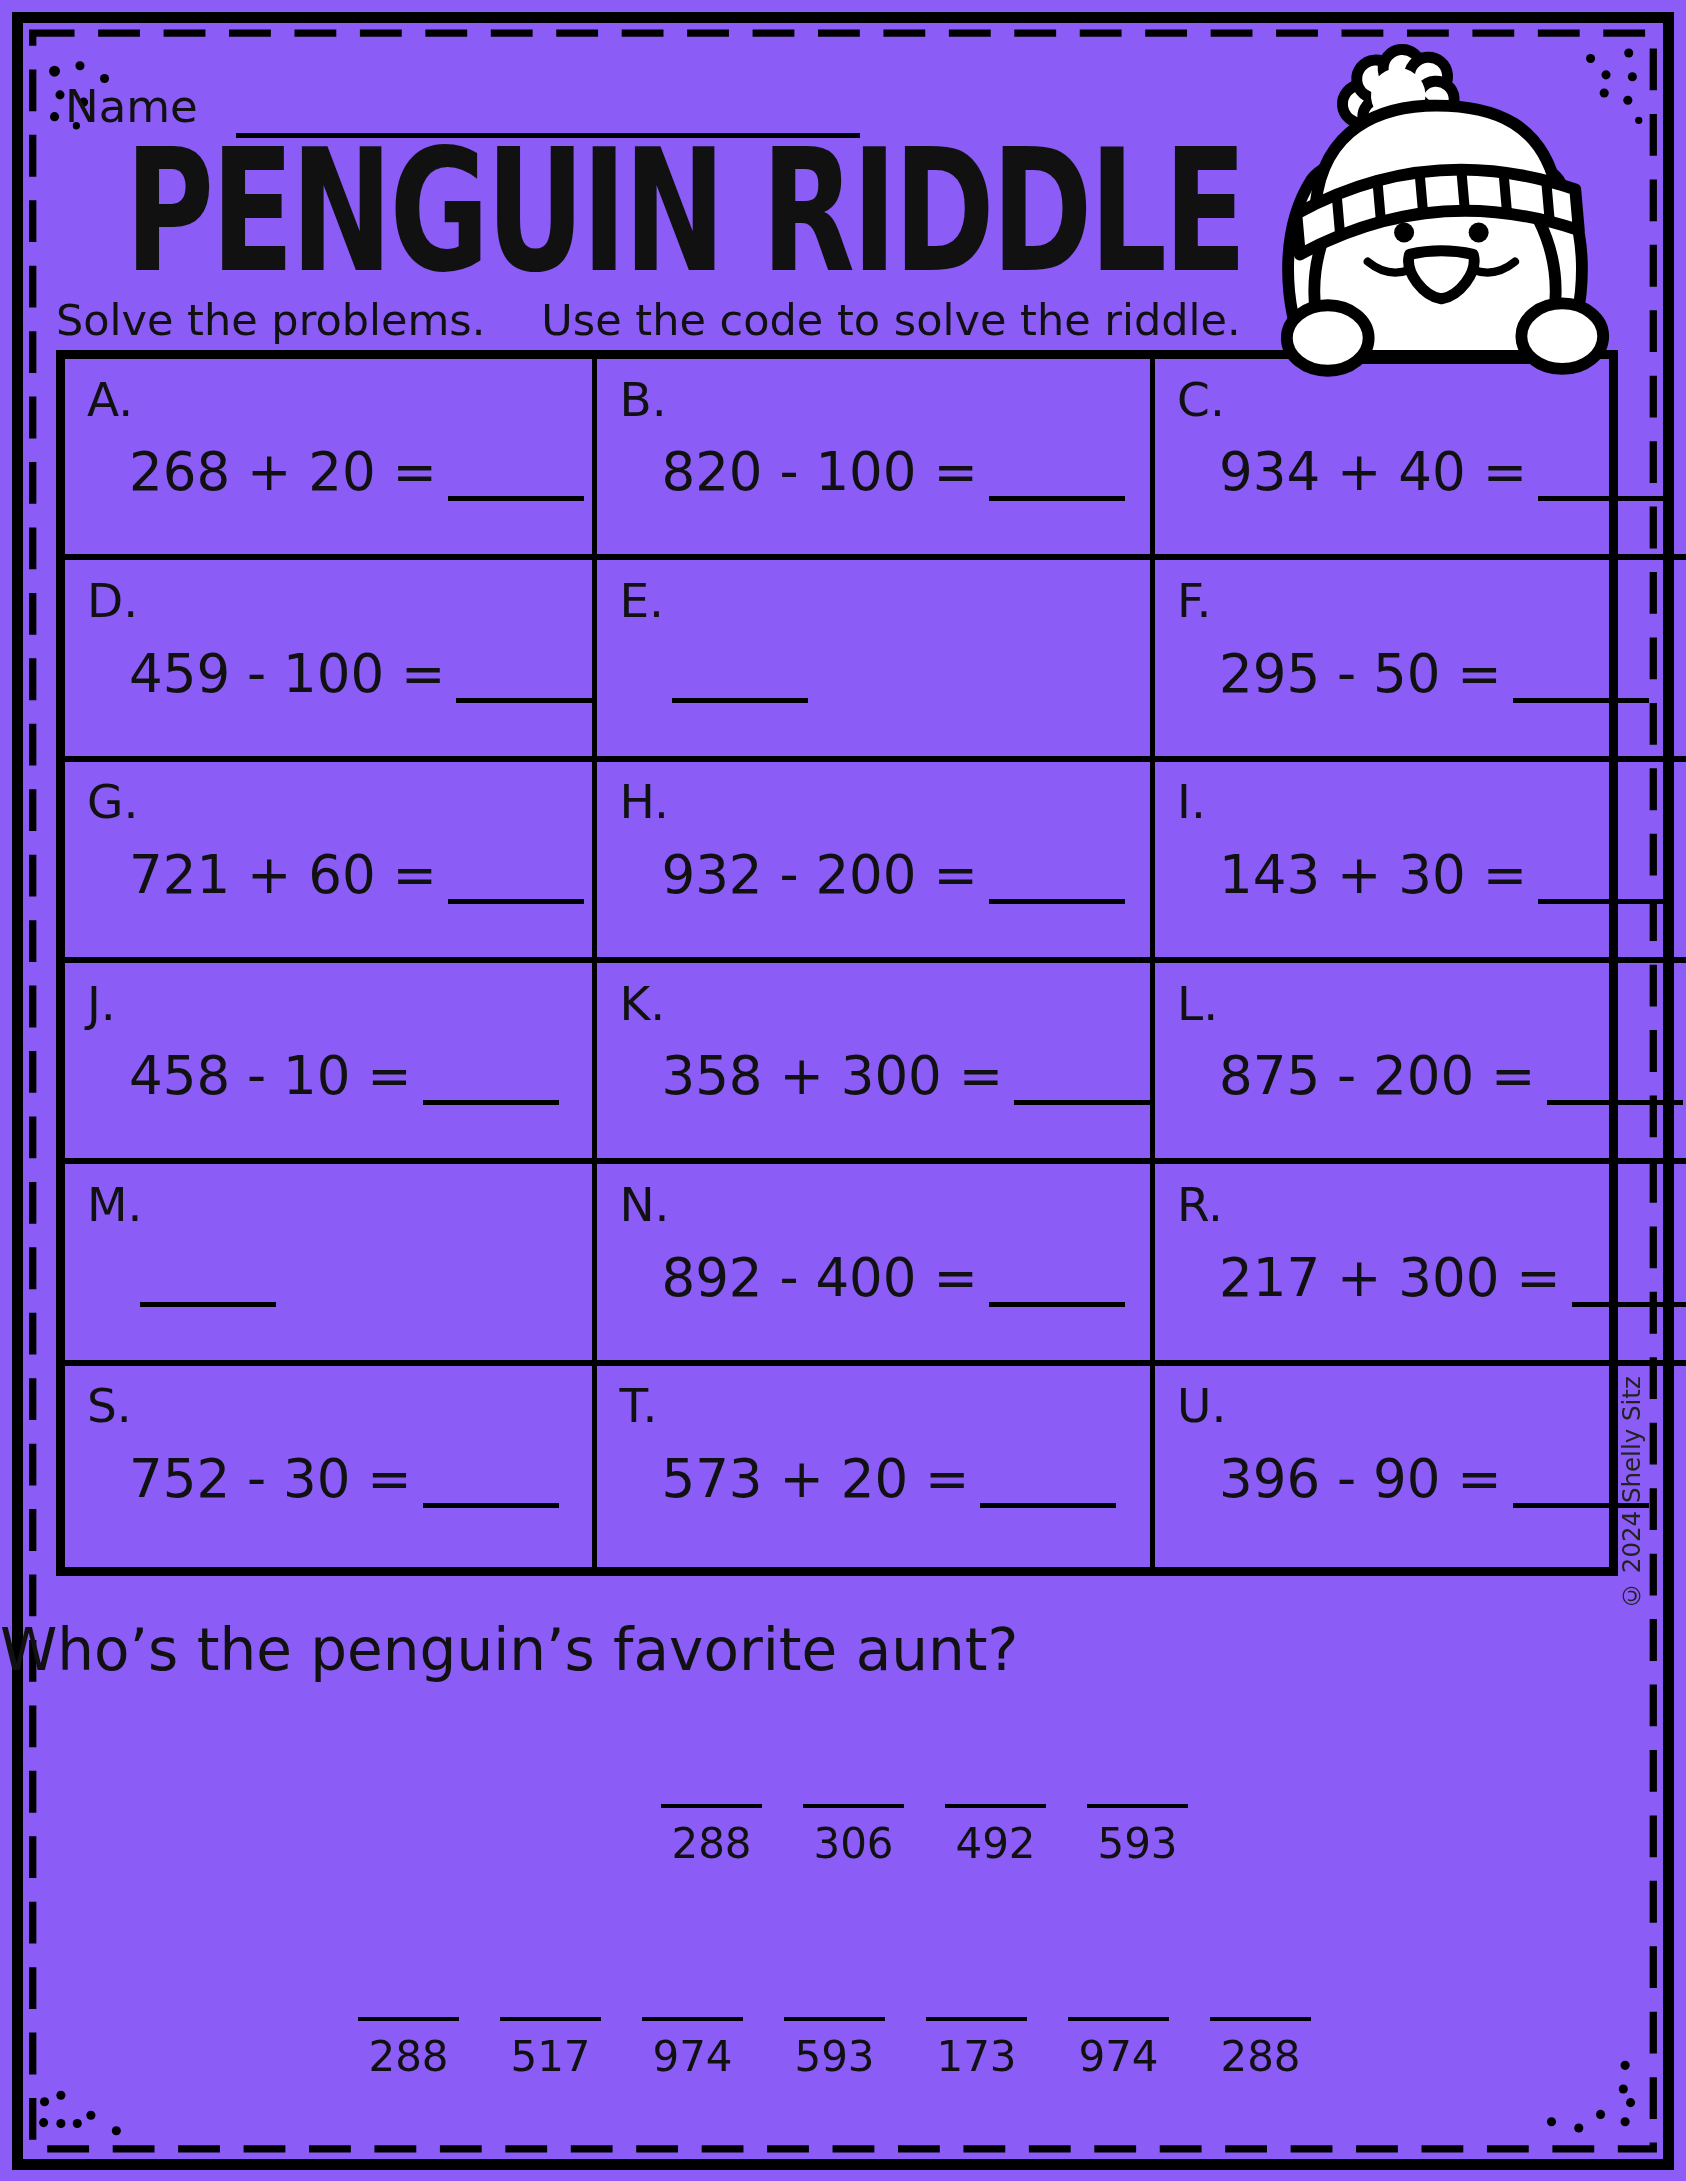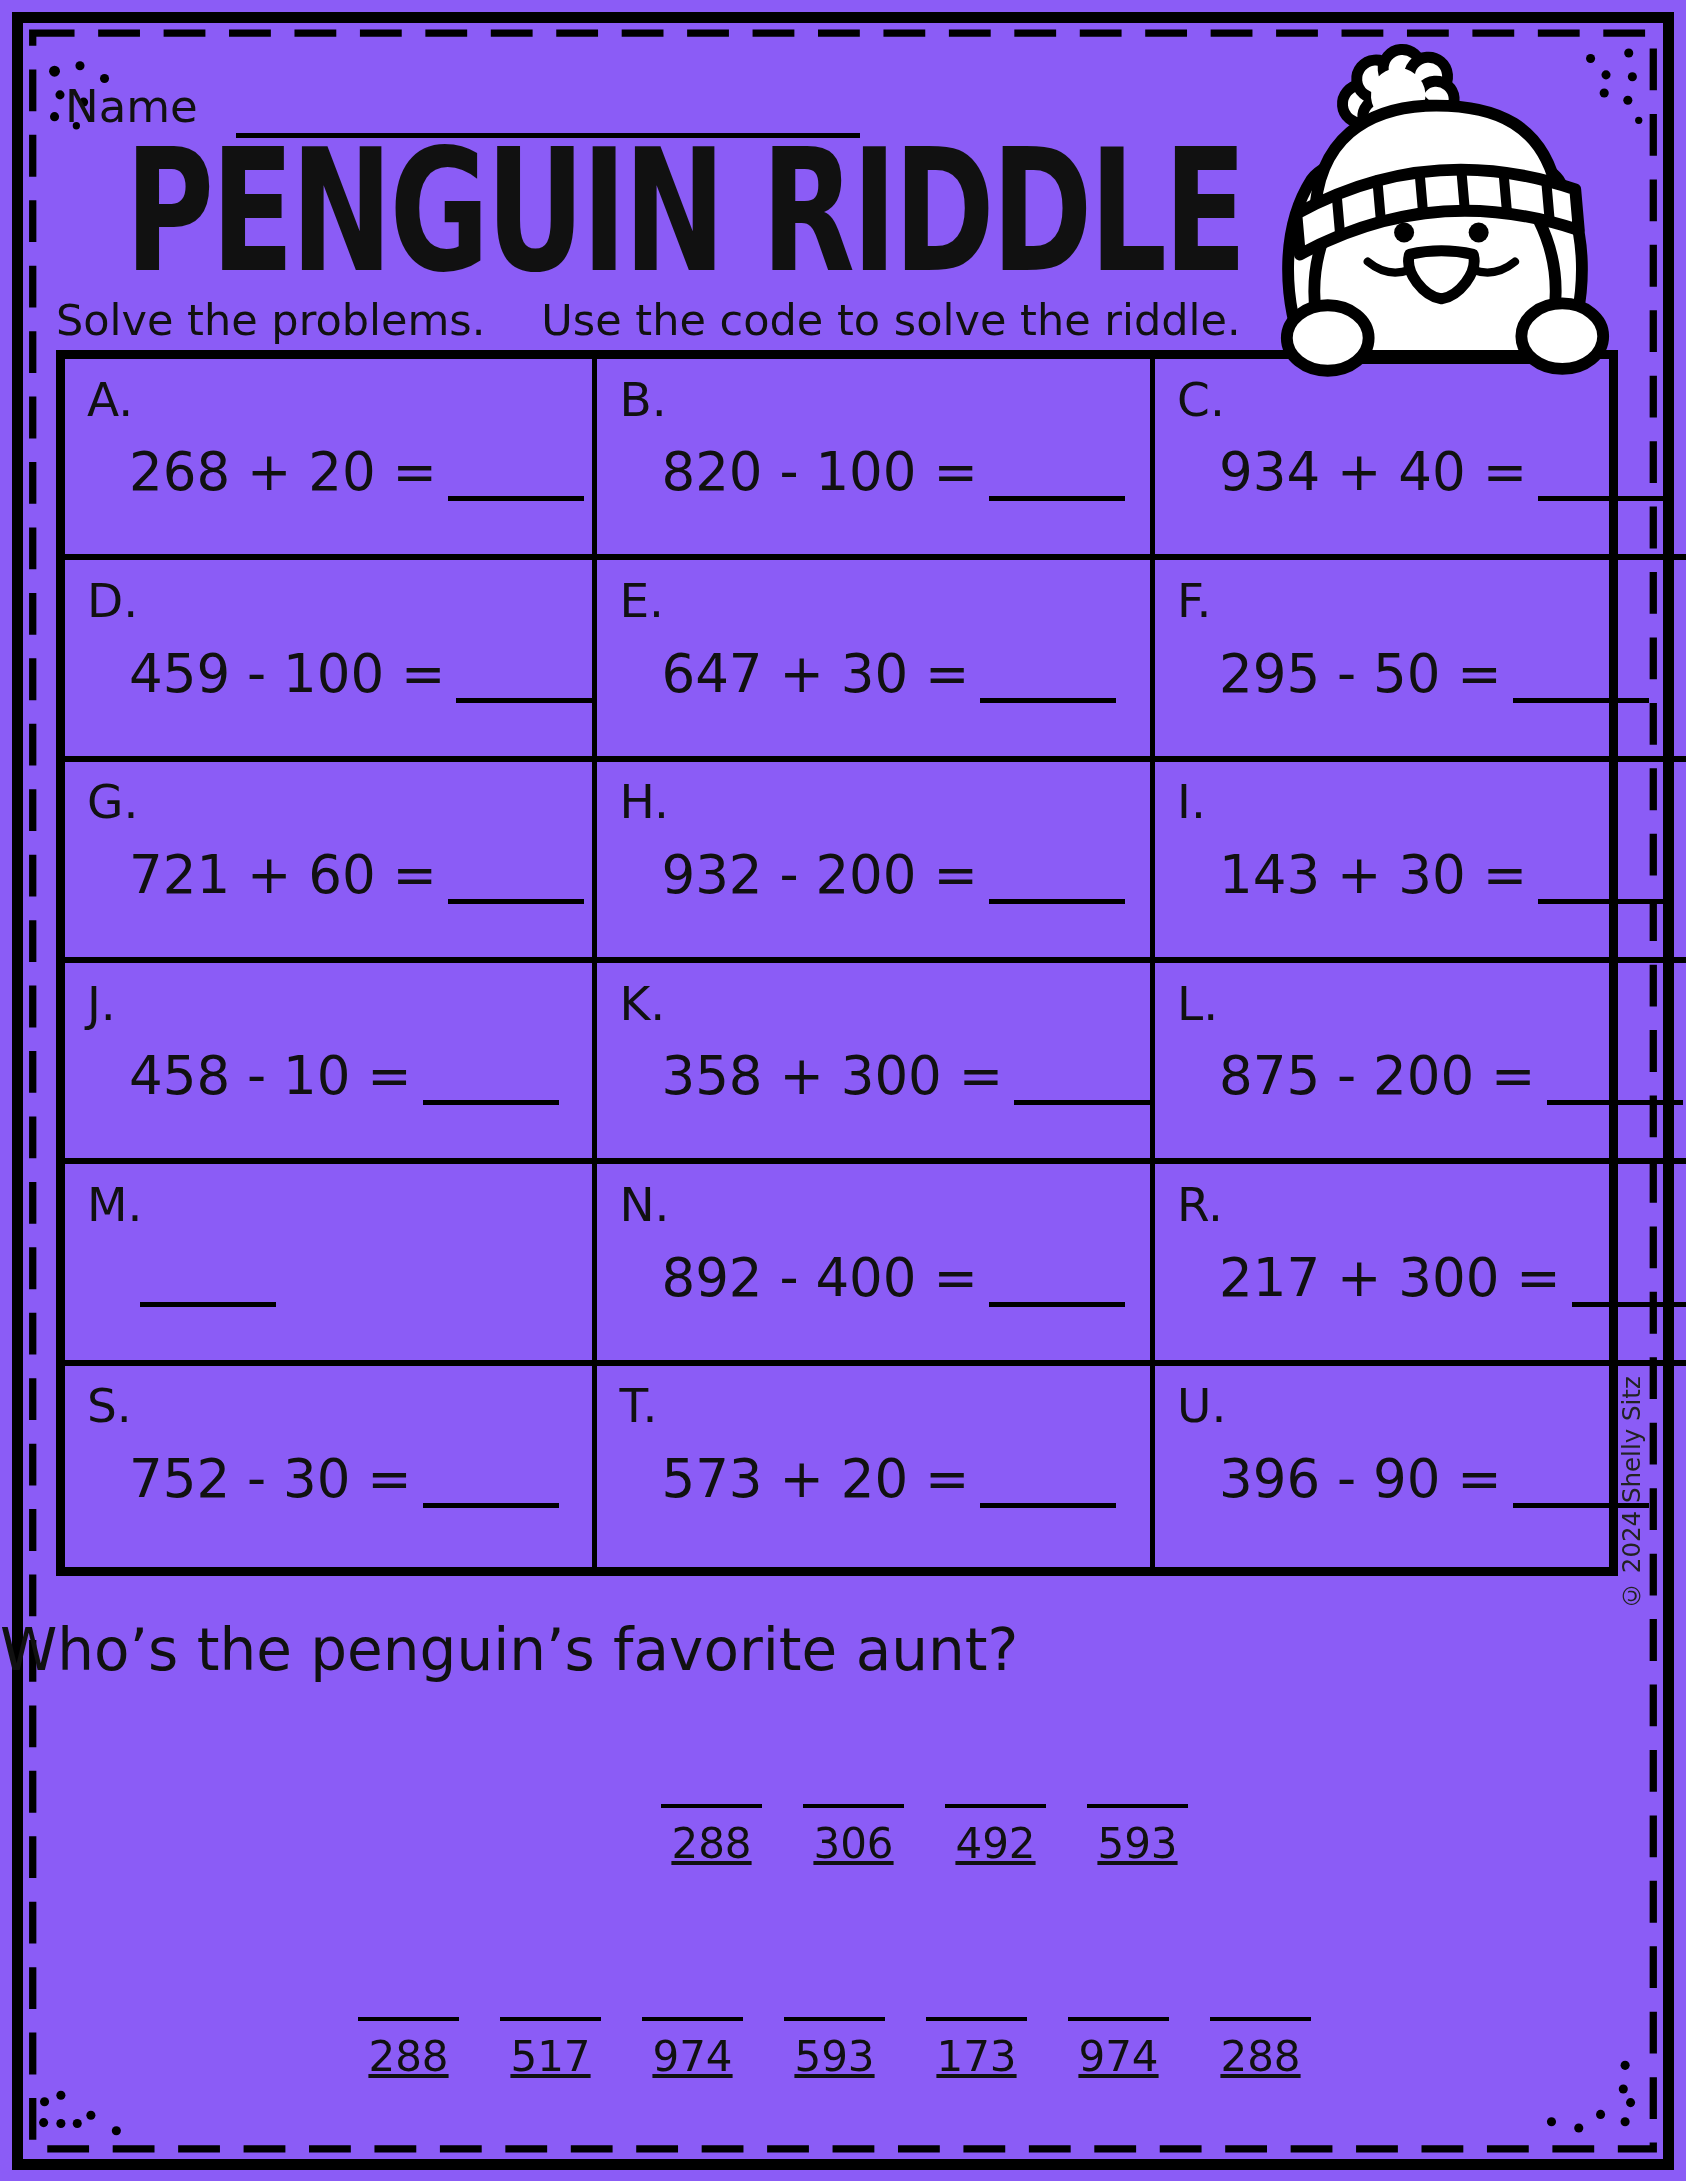--- a/index.html
+++ b/index.html
@@ -28,21 +28,21 @@
   .blank{display:inline-block;width:136px;height:40px;border-bottom:5.5px solid #000;
          vertical-align:-11px;margin-left:11px;}
   
   .copyright{position:absolute;left:1617px;top:1296px;height:314px;font-size:24.5px;
              writing-mode:vertical-rl;transform:rotate(180deg);white-space:nowrap;color:#222;}
   
   .riddle{position:absolute;left:0;right:0;top:1616px;text-align:left;font-size:58px;}
   .ans-row{position:absolute;display:flex;gap:41px;}
   .ans-row-1{left:661px;top:1804px;}
   .ans-row-2{left:358px;top:2017px;}
-  .ans-slot{width:101px;display:flex;flex-direction:column;align-items:center;text-decoration:underline;}
+  .ans-slot{width:101px;display:flex;flex-direction:column;align-items:center;}
   .ans-line{width:101px;border-top:4.5px solid #000;}
   .ans-num{margin-top:11px;font-size:42px;}
 </style>
 </head>
 <body>
 
 <div class="page">
 
   <div class="outer-border"></div>
 
@@ -147,21 +147,21 @@
     <div class="cell">
       <div class="letter">C.</div>
       <div class="eq"><span>934 + 40 =</span><span class="blank"></span></div>
     </div>
     <div class="cell">
       <div class="letter">D.</div>
       <div class="eq"><span>459 - 100 =</span><span class="blank"></span></div>
     </div>
     <div class="cell">
       <div class="letter">E.</div>
-      <div class="eq"><span>647 + 30 =</span><span class="blank"></span></div>
+      <div class="eq"><span class="blank"></span></div>
     </div>
     <div class="cell">
       <div class="letter">F.</div>
       <div class="eq"><span>295 - 50 =</span><span class="blank"></span></div>
     </div>
     <div class="cell">
       <div class="letter">G.</div>
       <div class="eq"><span>721 + 60 =</span><span class="blank"></span></div>
     </div>
     <div class="cell">

